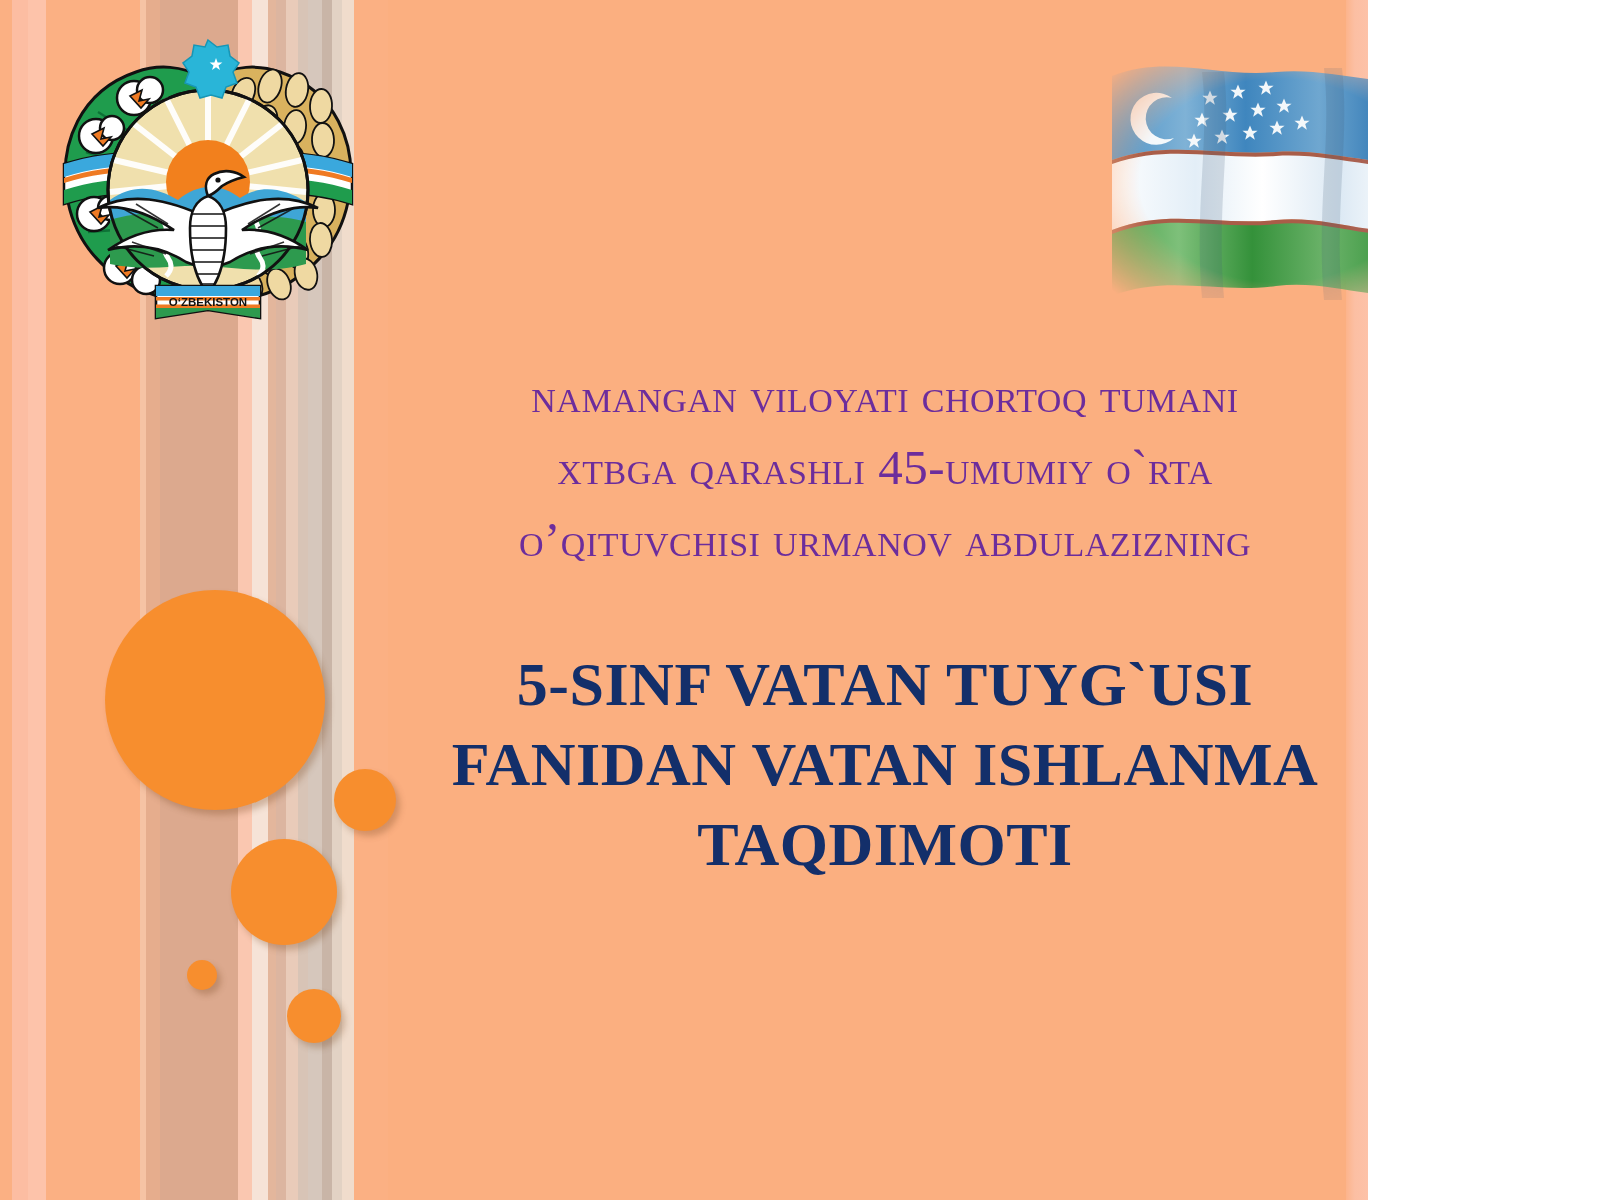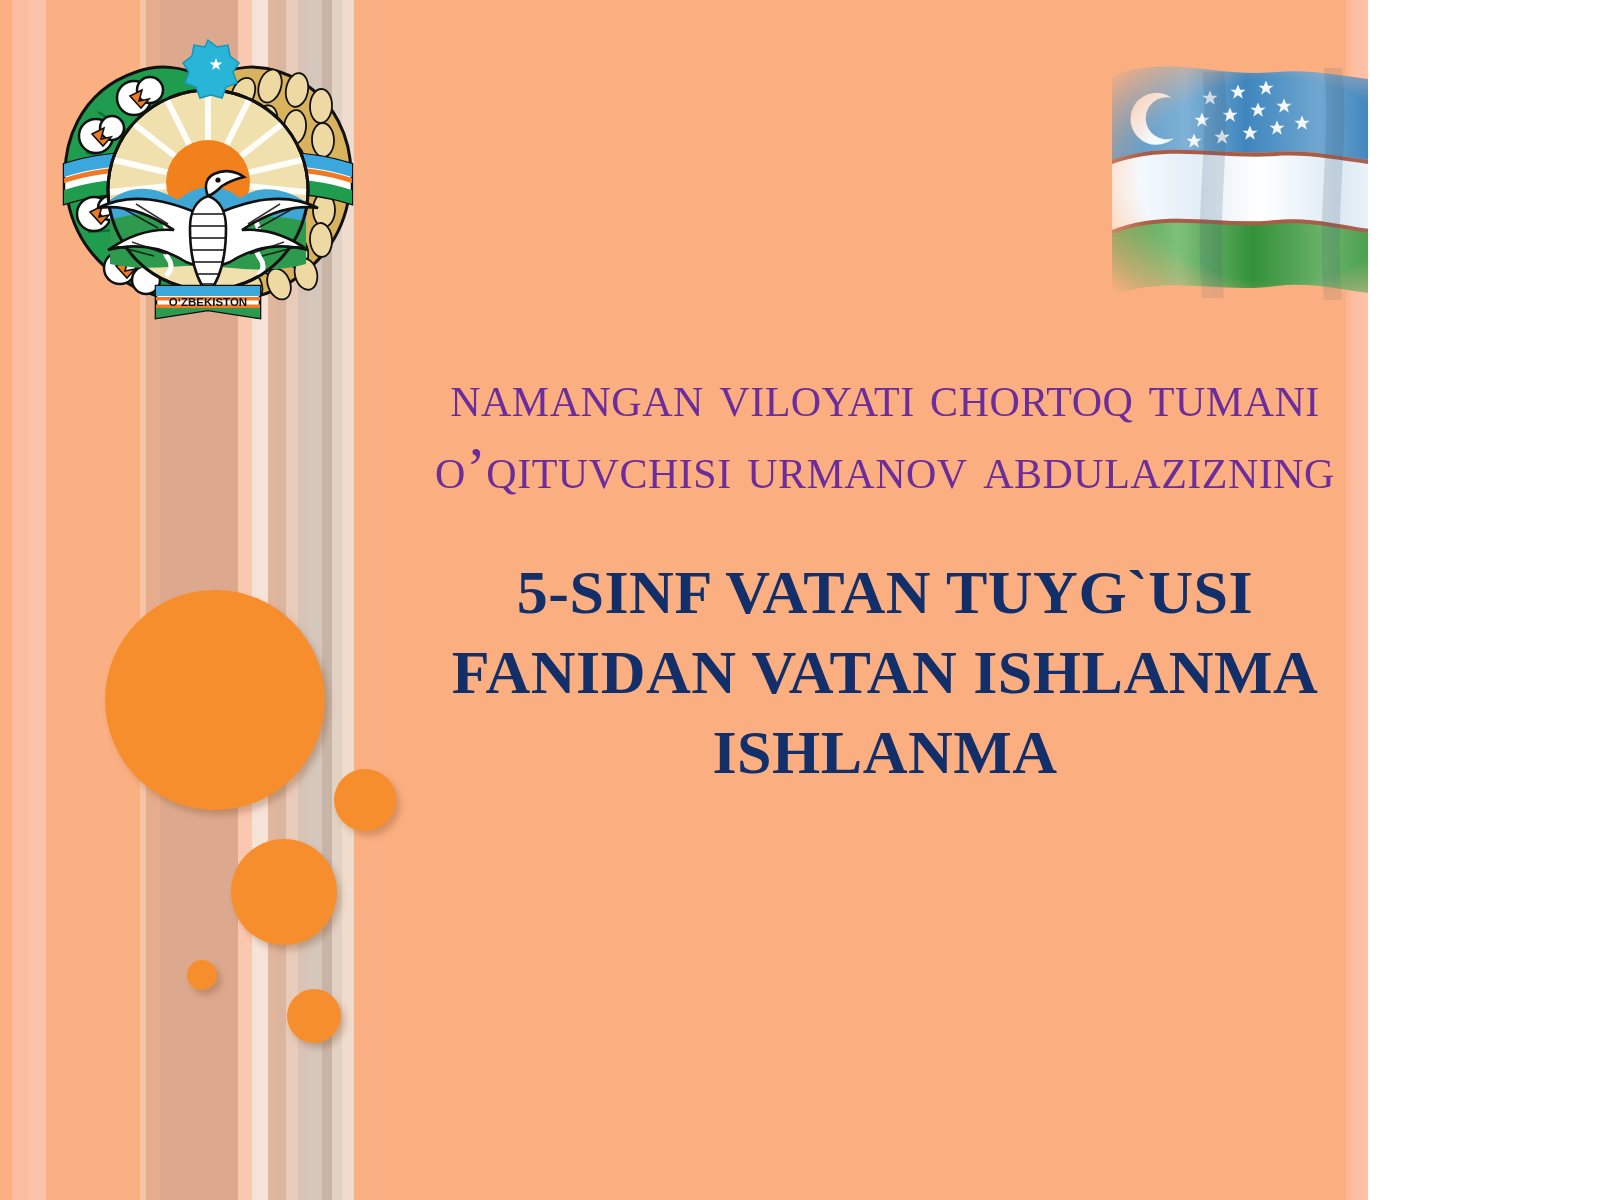--- a/index.html
+++ b/index.html
@@ -66,34 +66,34 @@
   
   .text-block {
     position: absolute;
     left: 330px;
     top: 360px;
     width: 1110px;
     text-align: center;
   }
   .subtitle {
     color: #6c2d9c;
-    font-size: 60px;
+    font-size: 49px;
     line-height: 72px;
     font-variant: small-caps;
     text-transform: lowercase;
     letter-spacing: 0.5px;
     white-space: nowrap;
     font-family: Liberation Serif, serif;
   }
   .subtitle .ln {
     display: block;
     white-space: nowrap;
   }
   .main-title {
-    margin-top: 48px;
+    margin-top: 68px;
     color: #132f6a;
     font-size: 62px;
     line-height: 80px;
     font-weight: bold;
     letter-spacing: 0.5px;
   }
   .main-title .ln { display: block; }
 </style>
 </head>
 <body>
@@ -383,24 +383,25 @@
           <path d="M300 22 C 308 92 292 164 300 250 L312 250 C 304 164 320 92 312 22 Z" fill="#3b5a72"></path>
         </g>
       </g>
     </svg>
   </div>
 
   <div class="text-block">
 
     <div class="subtitle" style="color: rgb(108, 45, 156);">
       <span class="ln">Namangan  viloyati  Chortoq tumani</span>
+      <span class="ln">XTBga qarashli 45-umumiy o`rta</span>
       <span class="ln">o’qituvchisi Urmanov Abdulazizning</span>
     </div>
 
     <div class="main-title" style="color: rgb(19, 47, 106);">
       <span class="ln">5-SINF VATAN TUYG`USI</span>
       <span class="ln">FANIDAN VATAN ISHLANMA</span>
-      <span class="ln">ISHLANMA</span>
+      <span class="ln">TAQDIMOTI</span>
     </div>
 
   </div>
 
 </div>
 
 </body></html>

